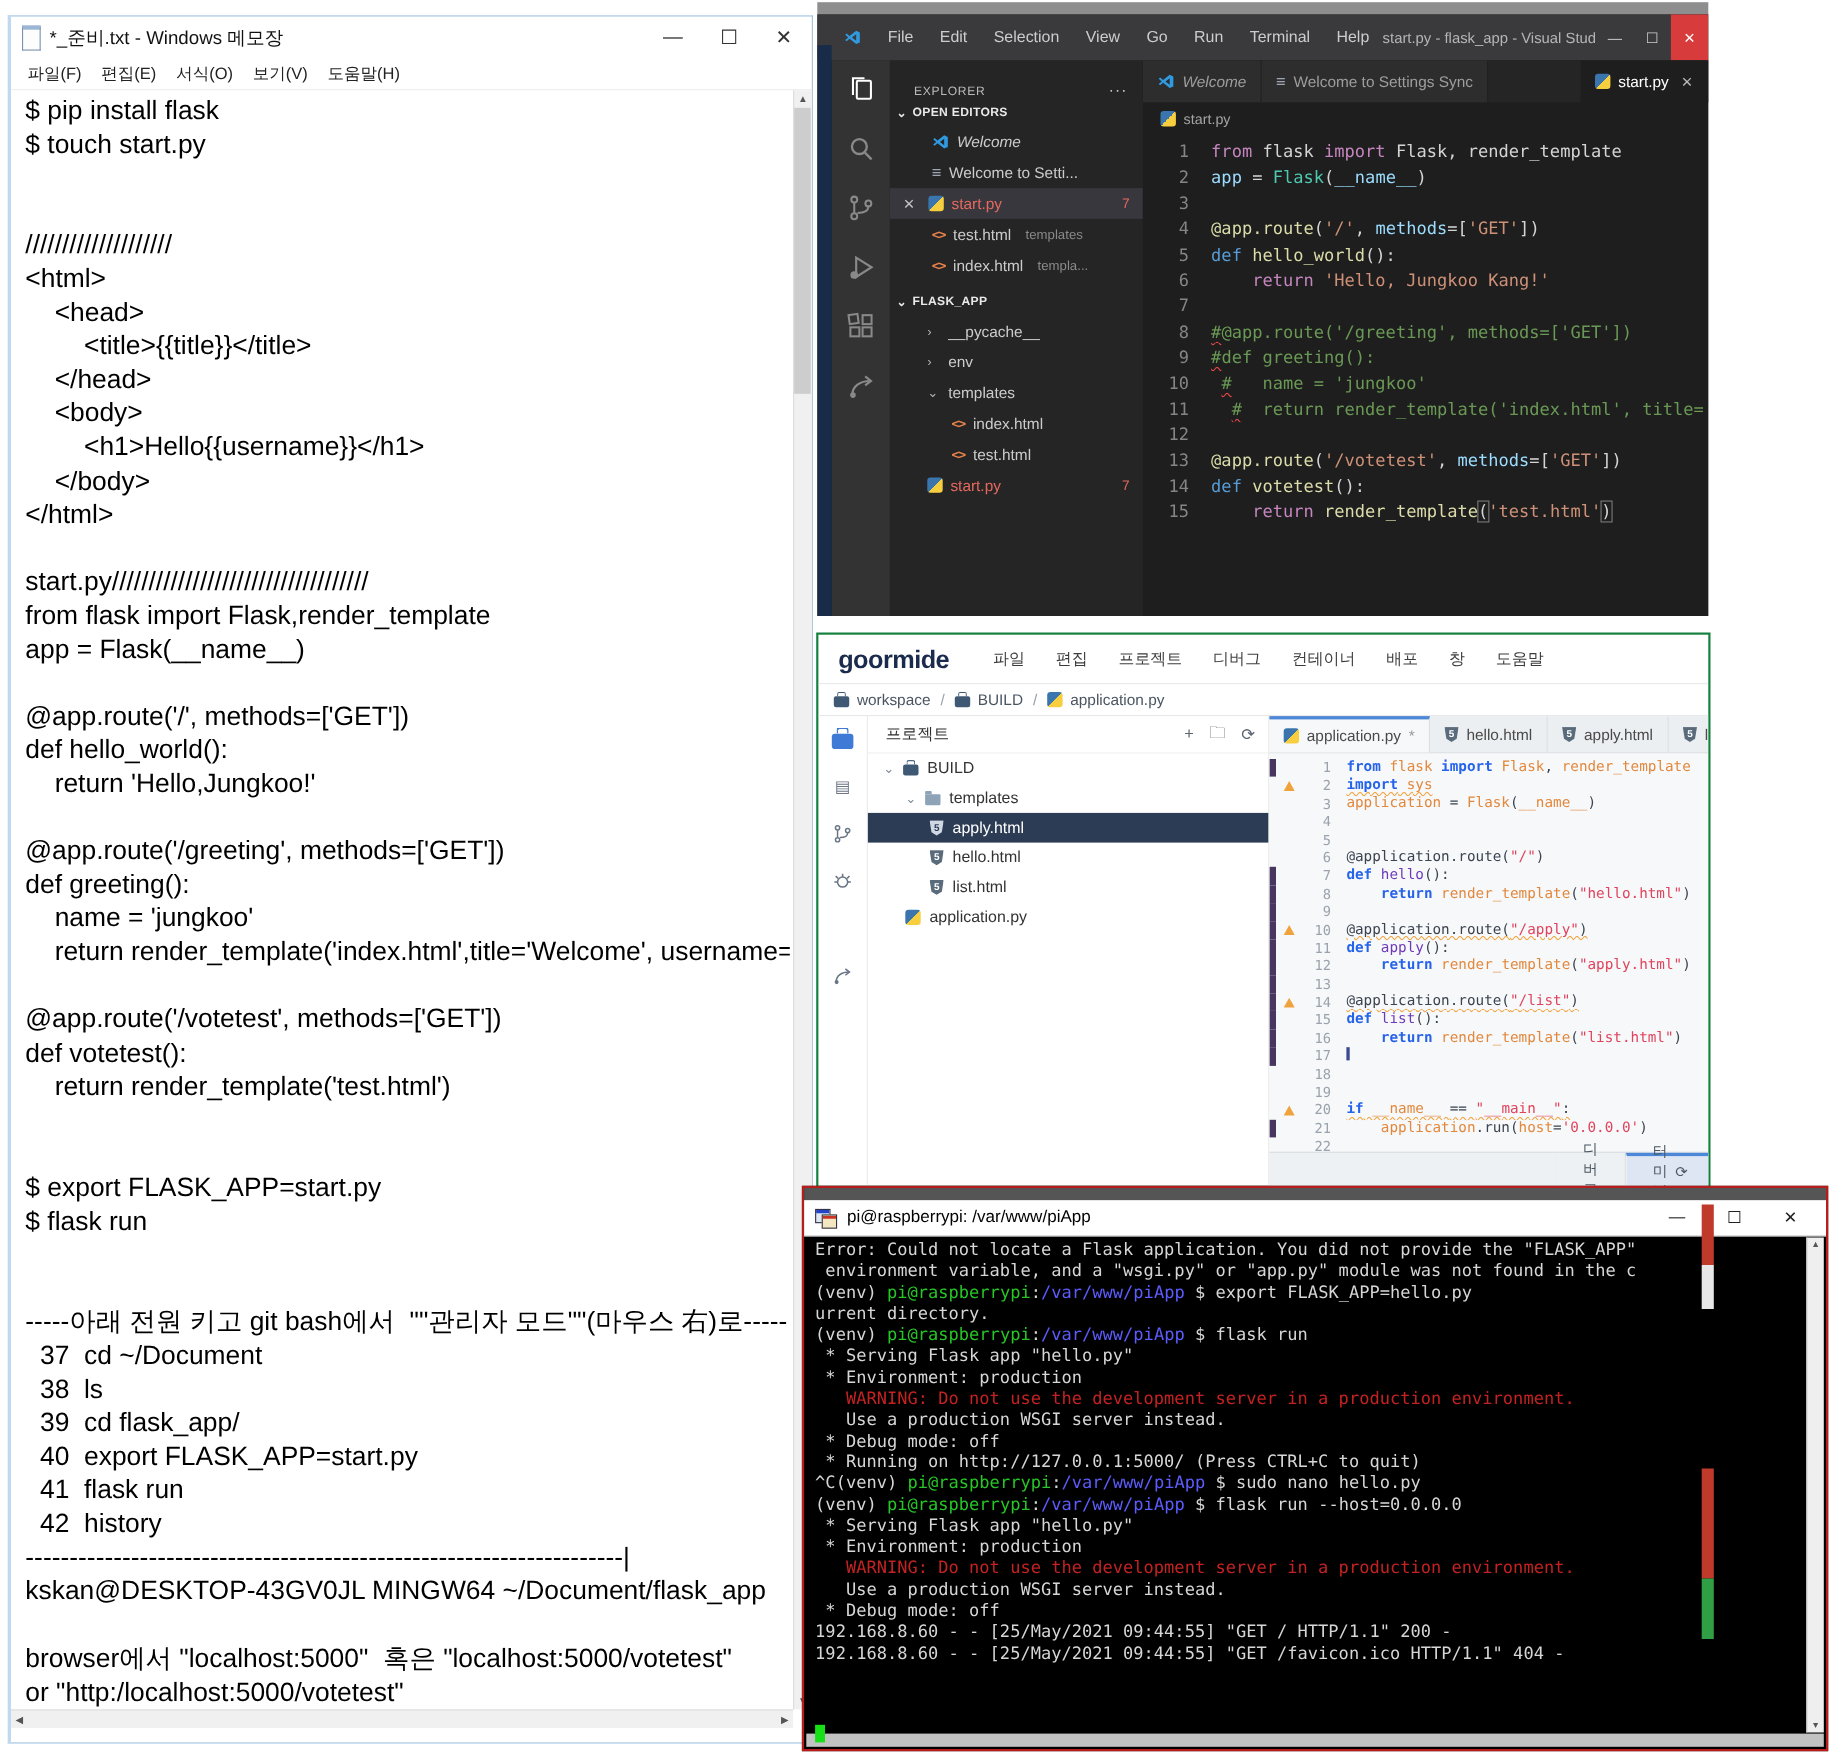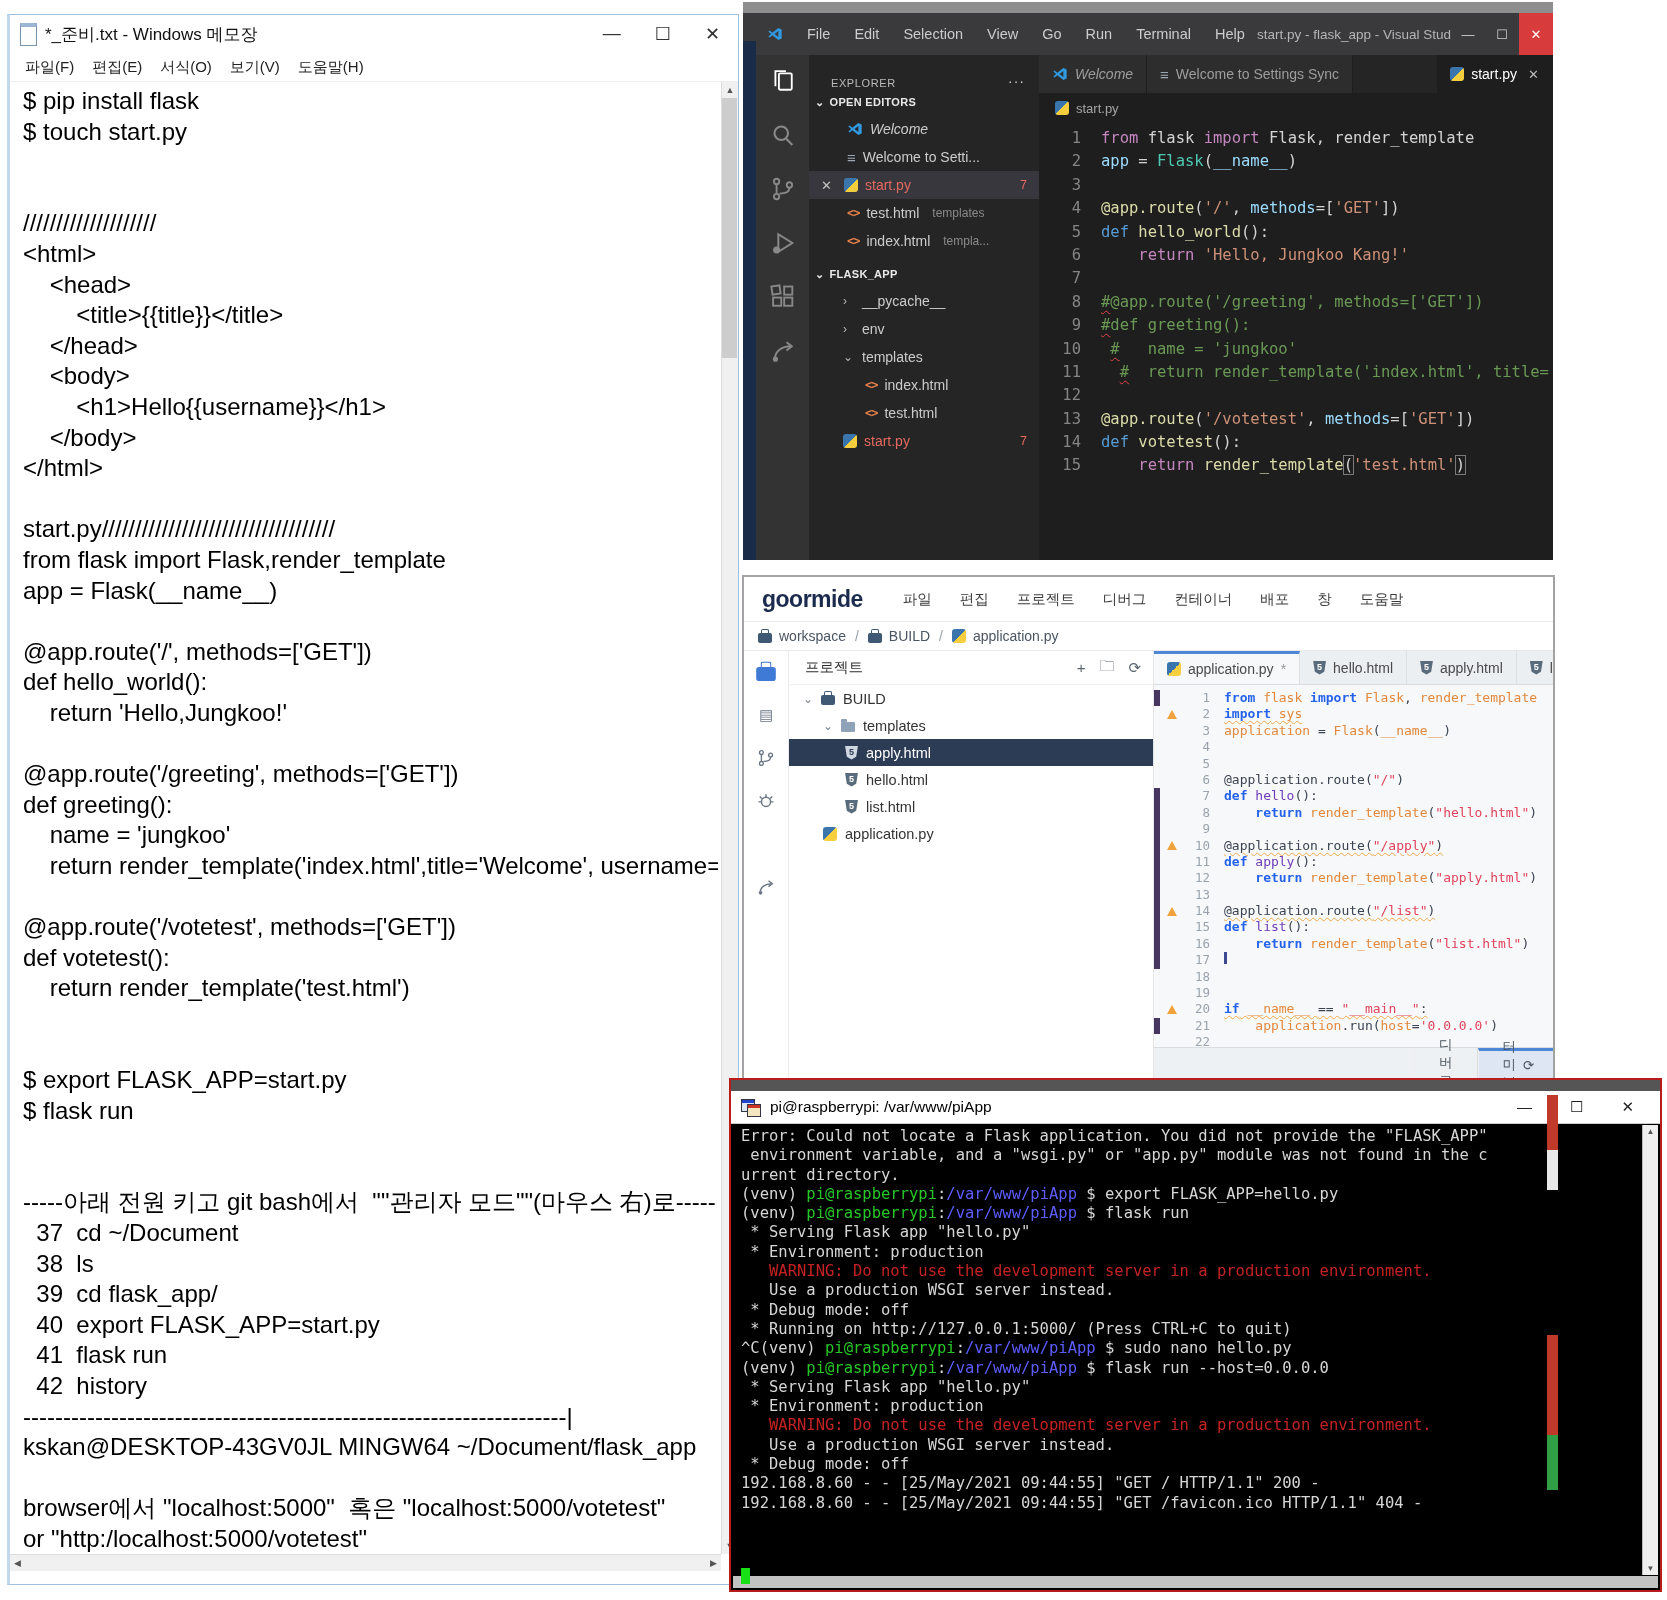--- a/index.html
+++ b/index.html
@@ -59,21 +59,21 @@
   .vs-crumb{height:30px;display:flex;align-items:center;gap:7px;padding-left:16px;color:#a4a4a4;font-size:13px;flex:none;}
   .vs-codewrap{flex:1;overflow:hidden;padding-top:4px;}
   .vs-row{height:23.4px;display:flex;white-space:pre;font-family:"DejaVu Sans Mono",monospace;font-size:15.5px;line-height:23.4px;}
   .vs-num{width:42px;text-align:right;color:#858585;flex:none;}
   .vs-code{padding-left:20px;}
   .k{color:#C586C0;} .b{color:#569CD6;} .v{color:#9CDCFE;} .f{color:#DCDCAA;}
   .s{color:#CE9178;} .c{color:#6A9955;} .w{color:#d4d4d4;} .t{color:#4EC9B0;}
   .wb{color:#d4d4d4;outline:1px solid #7a7a7a;}
   .sq{text-decoration:underline wavy #e64545 1px;text-underline-offset:3px;}
   
-  .gm{left:742px;top:575px;width:813px;height:505px;background:#fff;border:2px solid #a3a3a3;display:flex;flex-direction:column;}
+  .gm{left:742px;top:575px;width:813px;height:505px;background:#fff;border:2px solid #15803d;display:flex;flex-direction:column;}
   .gm-bar{height:44px;display:flex;align-items:center;padding-left:18px;flex:none;}
   .gm-logo{font-size:23px;font-weight:bold;color:#1b2b4d;letter-spacing:-.5px;margin-right:26px;}
   .gm-menu{display:flex;gap:0;}
   .gm-menu span{font-size:14.5px;color:#3c3c3c;padding:0 14px;}
   .gm-crumb{height:28px;border-top:1px solid #e8e8e8;border-bottom:1px solid #e8e8e8;display:flex;align-items:center;padding-left:14px;gap:7px;font-size:14px;color:#4a5562;flex:none;}
   .gm-crumb .sep{color:#98a2ae;padding:0 2px;}
   .gm-body{flex:1;display:flex;min-height:0;}
   .gm-act{width:44px;border-right:1px solid #ececec;display:flex;flex-direction:column;align-items:center;padding-top:10px;gap:21px;flex:none;color:#6a7685;}
   .gm-act .ai{width:22px;height:22px;display:flex;align-items:center;justify-content:center;font-size:15px;}
   .gm-act svg{width:20px;height:20px;}
@@ -495,22 +495,22 @@
       <span>pi@raspberrypi: /var/www/piApp</span>
       <span class="pt-ctrl">
         <span>—</span>
         <span>☐</span>
         <span>✕</span>
       </span>
     </div>
     <div class="pt-term" id="pt-term">
         <div class="pt-row"><span class="pw">Error: Could not locate a Flask application. You did not provide the "FLASK_APP"</span></div>
         <div class="pt-row"><span class="pw"> environment variable, and a "wsgi.py" or "app.py" module was not found in the c</span></div>
+        <div class="pt-row"><span class="pw">(venv) </span><span class="pg">pi@raspberrypi</span><span class="pw">:</span><span class="pb">/var/www/piApp</span><span class="pw"> $ export FLASK_APP=hello.py</span></div>
         <div class="pt-row"><span class="pw">urrent directory.</span></div>
-        <div class="pt-row"><span class="pw">(venv) </span><span class="pg">pi@raspberrypi</span><span class="pw">:</span><span class="pb">/var/www/piApp</span><span class="pw"> $ export FLASK_APP=hello.py</span></div>
         <div class="pt-row"><span class="pw">(venv) </span><span class="pg">pi@raspberrypi</span><span class="pw">:</span><span class="pb">/var/www/piApp</span><span class="pw"> $ flask run</span></div>
         <div class="pt-row"><span class="pw"> * Serving Flask app "hello.py"</span></div>
         <div class="pt-row"><span class="pw"> * Environment: production</span></div>
         <div class="pt-row"><span class="pr">   WARNING: Do not use the development server in a production environment.</span></div>
         <div class="pt-row"><span class="pw">   Use a production WSGI server instead.</span></div>
         <div class="pt-row"><span class="pw"> * Debug mode: off</span></div>
         <div class="pt-row"><span class="pw"> * Running on http://127.0.0.1:5000/ (Press CTRL+C to quit)</span></div>
         <div class="pt-row"><span class="pw">^C(venv) </span><span class="pg">pi@raspberrypi</span><span class="pw">:</span><span class="pb">/var/www/piApp</span><span class="pw"> $ sudo nano hello.py</span></div>
         <div class="pt-row"><span class="pw">(venv) </span><span class="pg">pi@raspberrypi</span><span class="pw">:</span><span class="pb">/var/www/piApp</span><span class="pw"> $ flask run --host=0.0.0.0</span></div>
         <div class="pt-row"><span class="pw"> * Serving Flask app "hello.py"</span></div>

